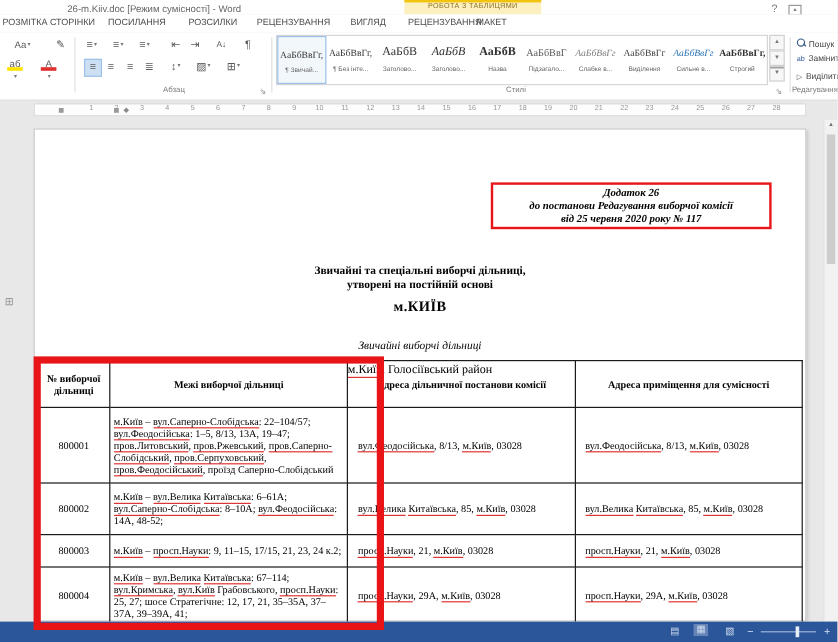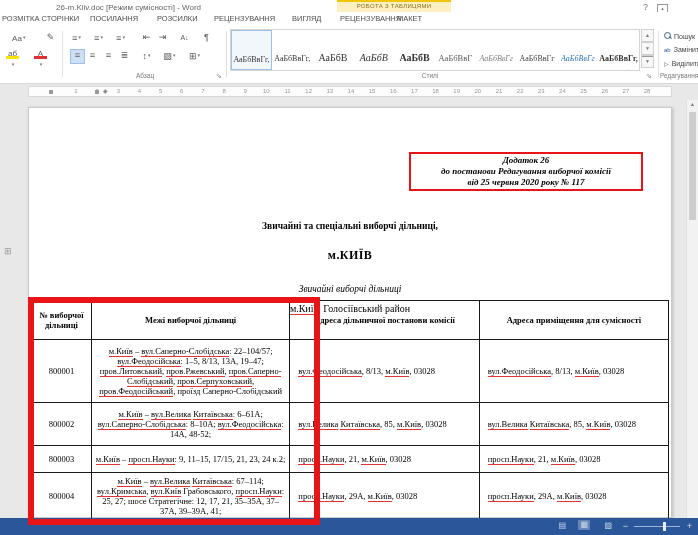--- a/index.html
+++ b/index.html
@@ -25,21 +25,21 @@
             line-height:13px;color:#5a5a5a;cursor:default;}
   .icon-btn.active{background:#cde0f3;border:1px solid #9cc0e8;line-height:11px;}
   .dd::after{content:"▾";font-size:5px;color:#777;margin-left:1px;vertical-align:2px;}
   .grp-label{position:absolute;top:45px;font-size:6.5px;color:#7a7a7a;text-align:center;white-space:nowrap;}
   .launcher{position:absolute;top:45px;font-size:7px;color:#8a8a8a;}
   .colorbar{display:block;height:3px;margin-top:-3px;}
   .hl-btn,.fc-btn{font-size:8px;line-height:10px;}
   
   .gallery{position:absolute;left:230px;top:2px;width:410px;height:42px;border:1px solid #d5d5d5;
            box-sizing:border-box;display:flex;background:#fff;}
-  .gal-item{width:41px;height:100%;box-sizing:border-box;padding-top:17px;text-align:center;
+  .gal-item{width:41px;height:100%;box-sizing:border-box;padding-top:3px;text-align:center;
             overflow:hidden;cursor:default;}
   .gal-item.selected{border:1px solid #9cc0e8;background:#f2f7fc;}
   .gal-prev{display:block;height:22px;font-family:"Liberation Serif",serif;color:#333;
             white-space:nowrap;overflow:hidden;}
   .gal-name{display:block;font-size:5.5px;color:#666;white-space:nowrap;overflow:hidden;}
   .p-norm{font-size:8px;line-height:24px;}
   .p-big{font-size:10px;line-height:22px;}
   .p-med{font-size:8.5px;line-height:23px;color:#595959;}
   .p-sm{font-size:8px;line-height:24px;}
   .gal-scroll{position:absolute;left:641px;top:2px;width:14px;height:42px;}
@@ -81,21 +81,21 @@
   .hd1{top:113px;font-size:9.5px;font-weight:bold;}
   .hd2{top:125px;font-size:9.5px;font-weight:bold;}
   .city{top:140px;font-size:12px;font-weight:bold;letter-spacing:.4px;}
   .district{top:158px;font-size:10px;margin-top:37px;}
   .subtitle{top:176px;font-size:9.5px;font-style:italic;}
   .vtable{position:absolute;left:2px;top:192px;width:638px;border-collapse:collapse;
           font-size:8.5px;line-height:10px;}
   .vtable th,.vtable td{border:1px solid #1a1a1a;vertical-align:middle;padding:1px 3px;}
   .vtable th{font-weight:bold;text-align:center;height:36px;}
   .col-id{width:58px;text-align:center;}
-  .col-bounds{width:222px;text-align:center;}
+  .col-bounds{width:222px;text-align:left;}
   .col-addr{width:178px;text-align:left;padding:1px 26px 1px 8px !important;}
   .r1 td{height:60px;} .r2 td{height:40px;} .r3 td{height:24px;} .r4 td{height:44px;}
   .sq{border-bottom:1px solid #e03434;}
   
   .redrect-table{position:absolute;left:28px;top:297px;width:292px;height:228px;
                  border:6px solid #e81418;box-sizing:border-box;z-index:50;}
   
   .statusbar{position:absolute;left:0;top:518px;width:698px;height:17px;background:#2b579a;color:#fff;}
   .view-icon{position:absolute;top:3px;font-size:8px;line-height:10px;color:#cfdcf0;cursor:default;}
   .view-icon.active{background:rgba(255,255,255,.28);padding:0 2px;top:2px;}
@@ -246,20 +246,21 @@
 <div class="docarea">
   <span class="table-handle">⊞</span>
 
   <div class="page">
     <div class="annex">
       <div>Додаток 26</div>
       <div>до постанови Редагування виборчої комісії</div>
       <div>від 25 червня 2020 року № 117</div>
     </div>
     <div class="h-line hd1">Звичайні та спеціальні виборчі дільниці,</div>
+    <div class="h-line hd2">утворені на постійній основі</div>
     <div class="h-line city">м.КИЇВ</div>
     <div class="h-line district spellcheck"><span class="sq">м.Київ</span>, Голосіївський район</div>
     <div class="h-line subtitle">Звичайні виборчі дільниці</div>
 
     <table class="vtable">
       <thead>
         <tr>
           <th class="col-id">№ виборчої дільниці</th>
           <th class="col-bounds">Межі виборчої дільниці</th>
           <th class="col-addr" style="text-align:center;padding:1px 3px !important;">Адреса дільничної постанови комісії</th>

